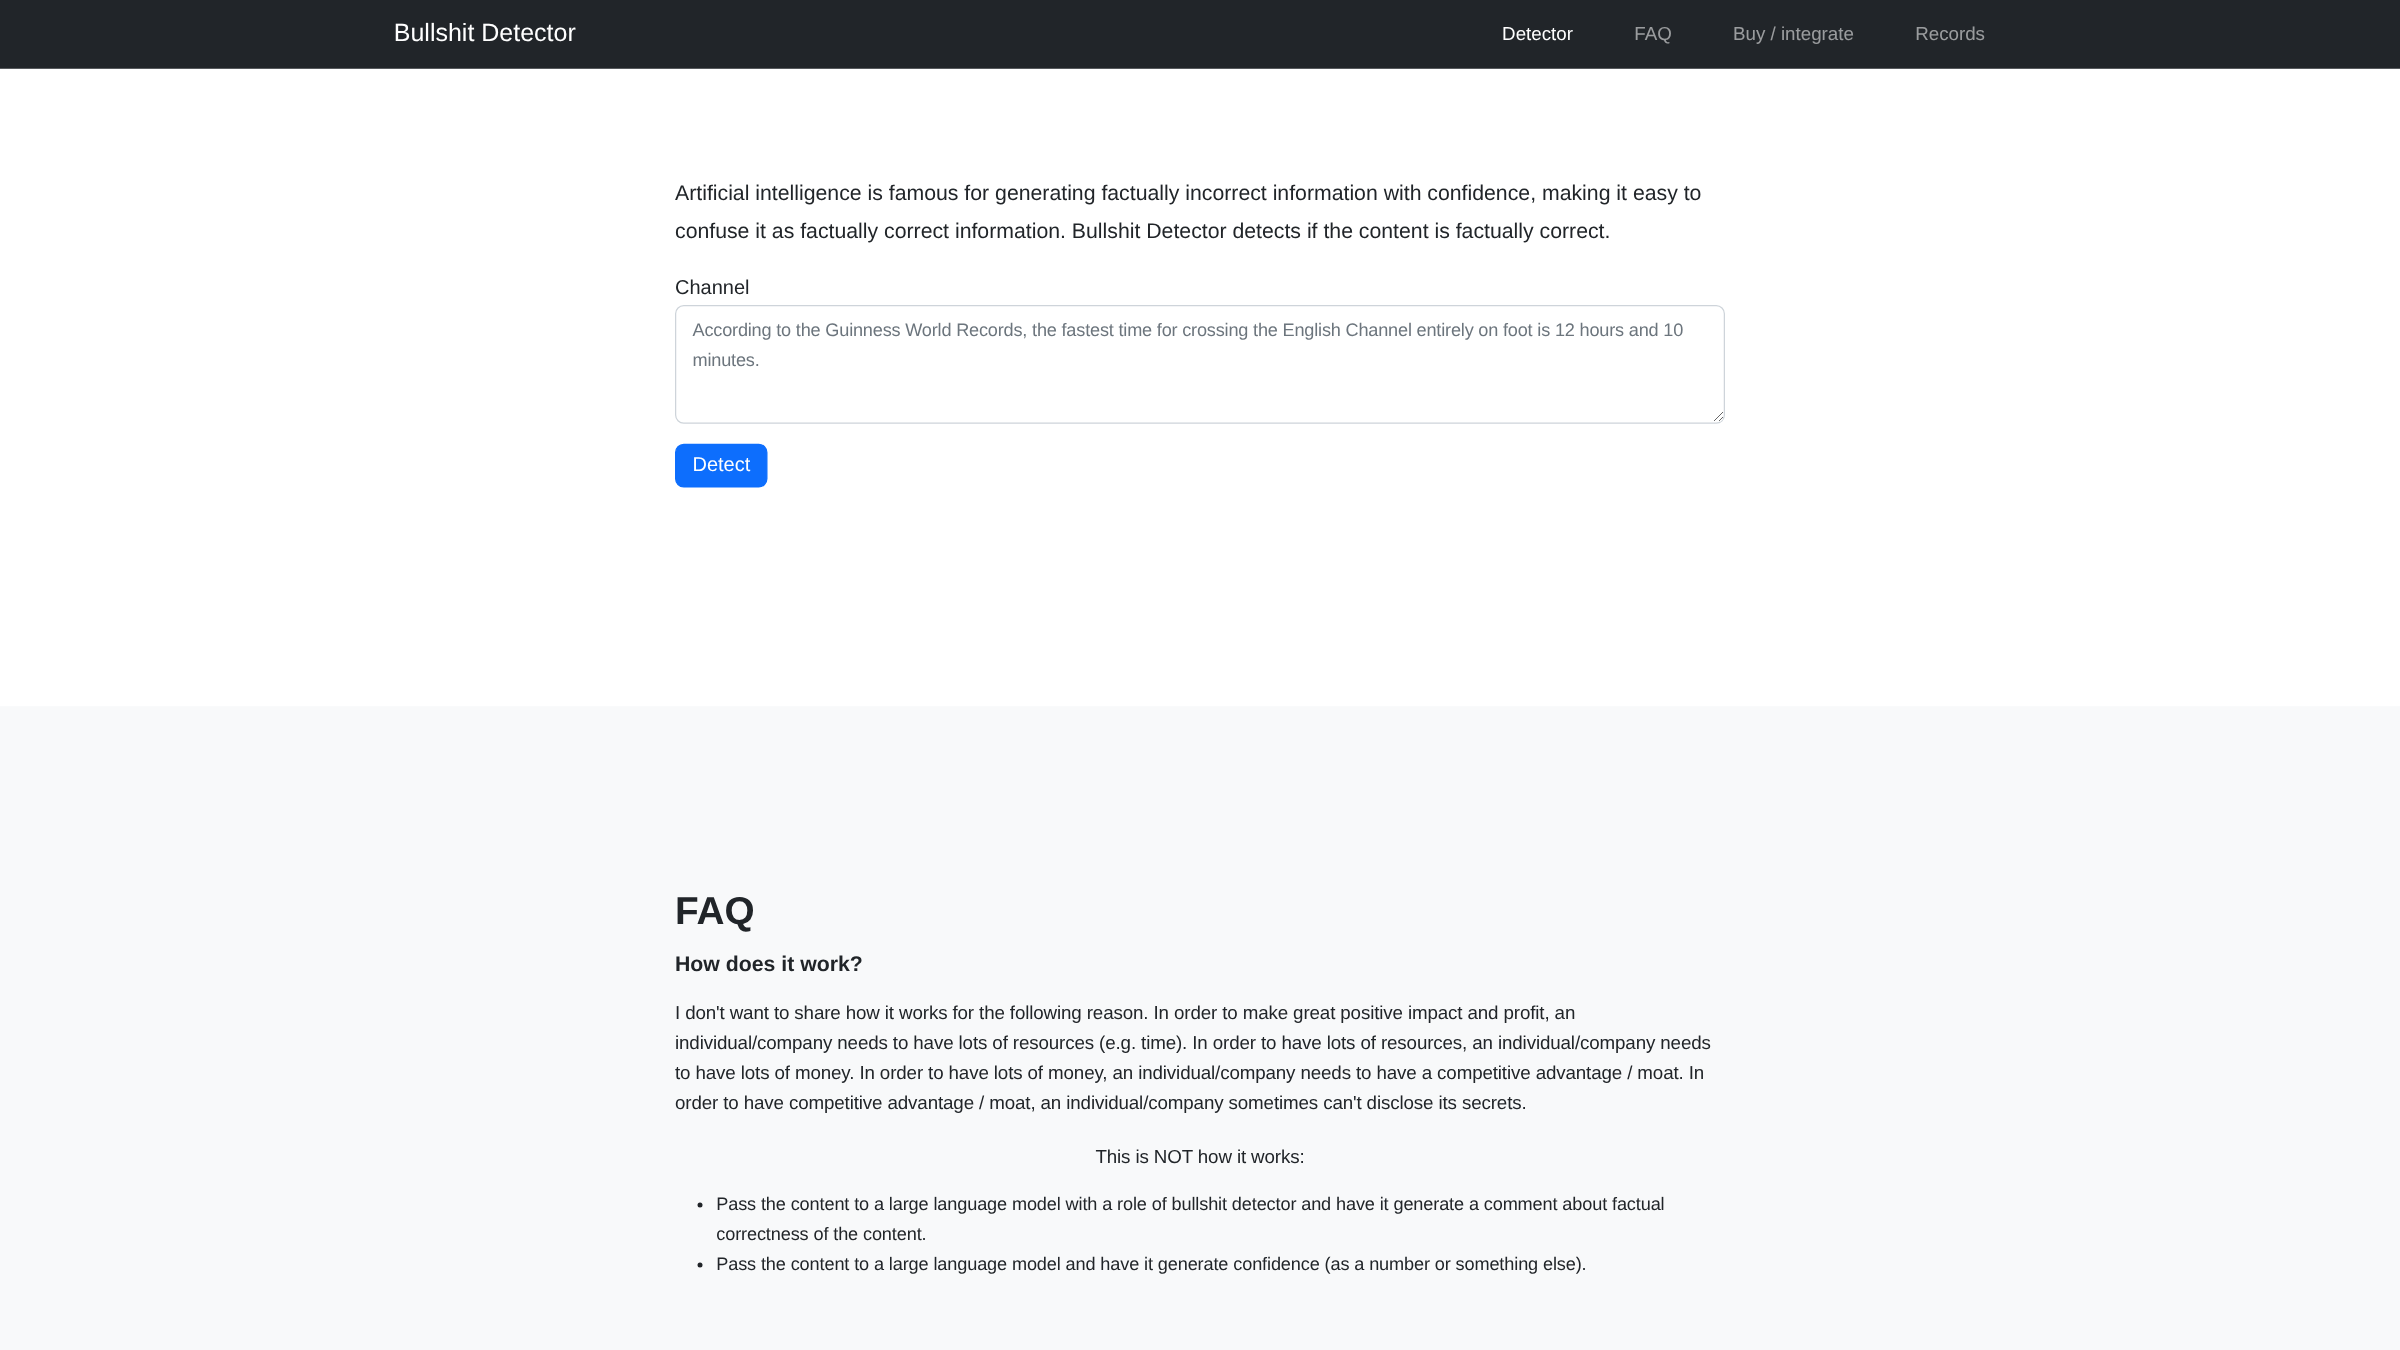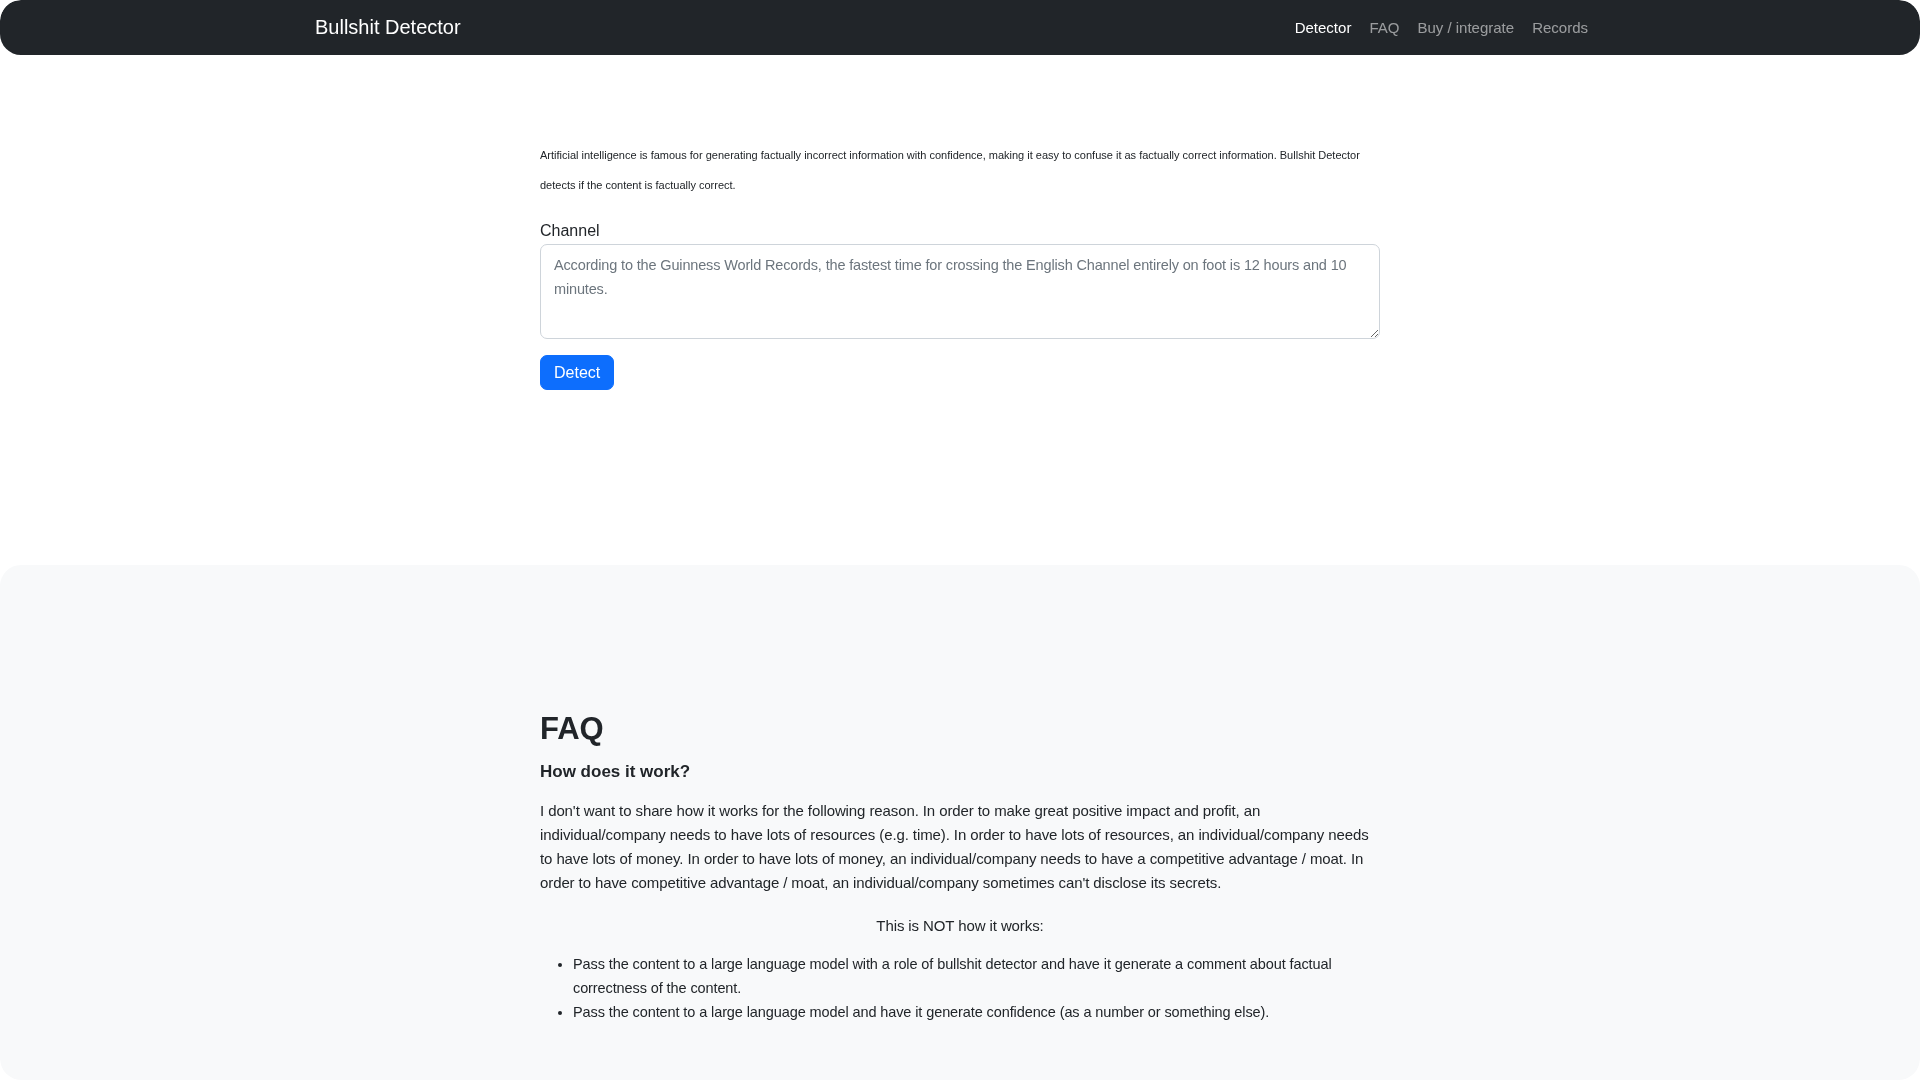--- a/index.html
+++ b/index.html
@@ -1,15 +1,15 @@
 <!DOCTYPE html>
 <html><head>
 <meta charset="utf-8">
 <style>
-  * { box-sizing: border-box; border-radius: 21px; }
+  * { box-sizing: border-box; }
   html, body {
     margin: 0; padding: 0;
     width: 1920px; height: 1080px;
     overflow: hidden;
     background: #ffffff;
     font-family: "Liberation Sans", sans-serif;
     color: #212529;
   }
 
   
@@ -28,20 +28,21 @@
   }
   .brand {
     font-size: 20px;
     color: #ffffff;
     text-decoration: none;
     white-space: nowrap;
   }
   .nav-links {
     display: flex;
     align-items: flex-start;
+    gap: 31px;
   }
   .nav-link {
     font-size: 15px;
     color: rgba(255,255,255,0.55);
     text-decoration: none;
     padding: 0 9px;
     white-space: nowrap;
   }
   .nav-link.active { color: #ffffff; }
   .nav-link:last-child { padding-right: 0; }
@@ -51,21 +52,21 @@
     width: 840px;
     margin: 0 auto;
   }
 
   
   .detector-section {
     height: 510px;
     padding-top: 85px;
   }
   .intro {
-    font-size: 11px;
+    font-size: 17px;
     line-height: 30px;
     margin: 0;
   }
   .content-label {
     display: block;
     margin-top: 19px;
     font-size: 16px;
     line-height: 24px;
   }
   .content-textarea {

